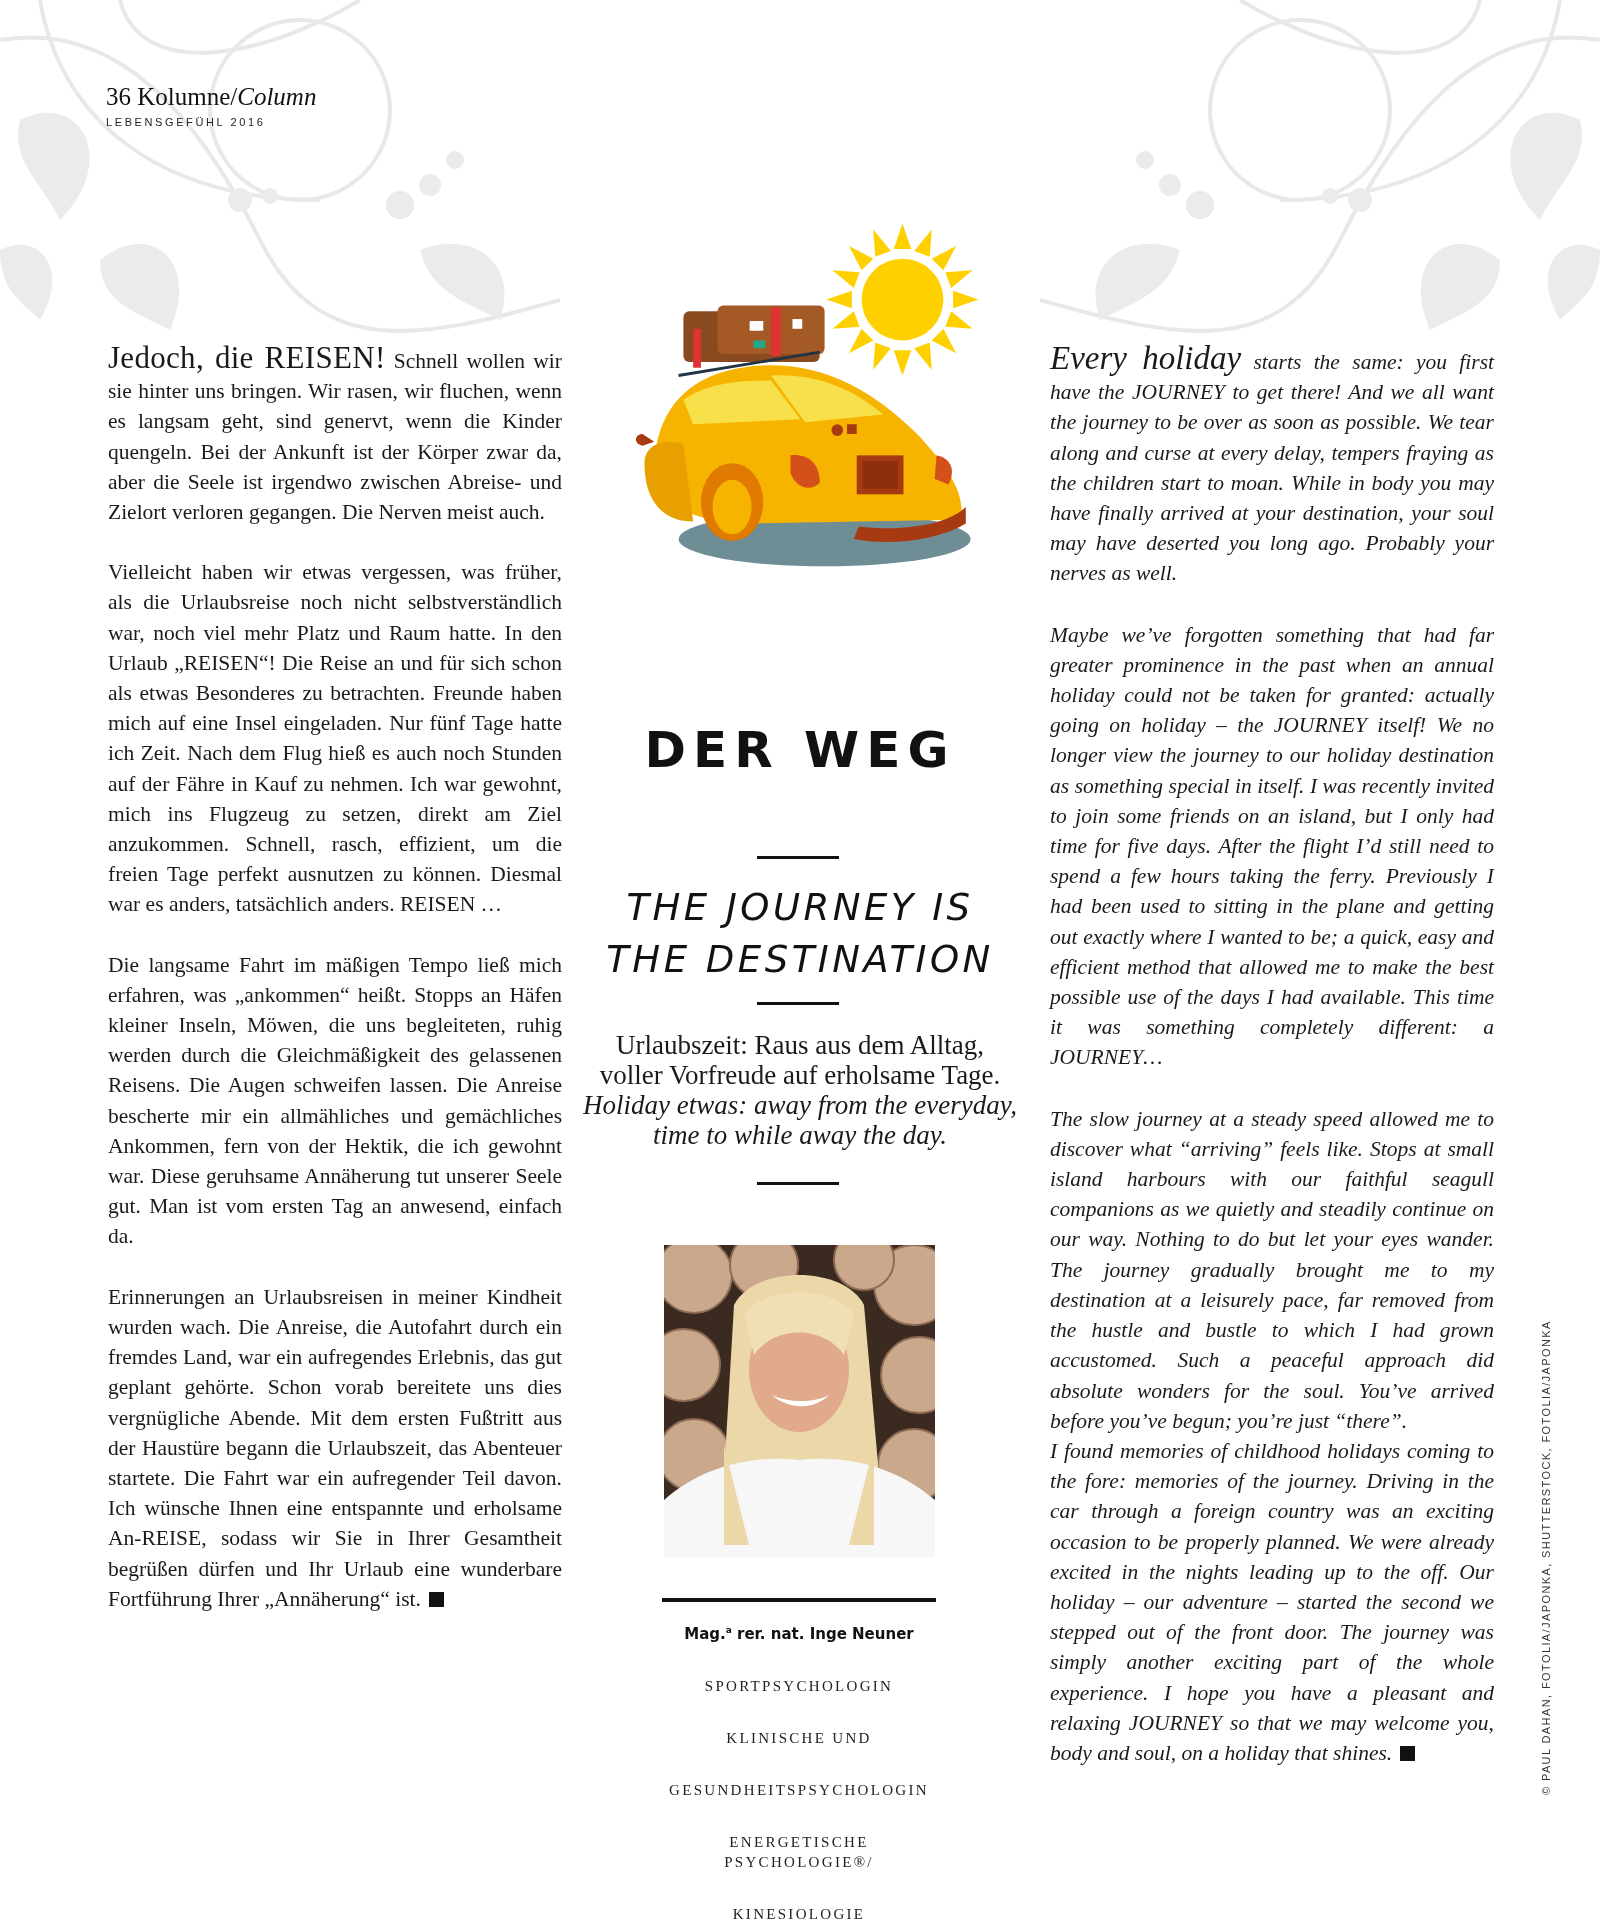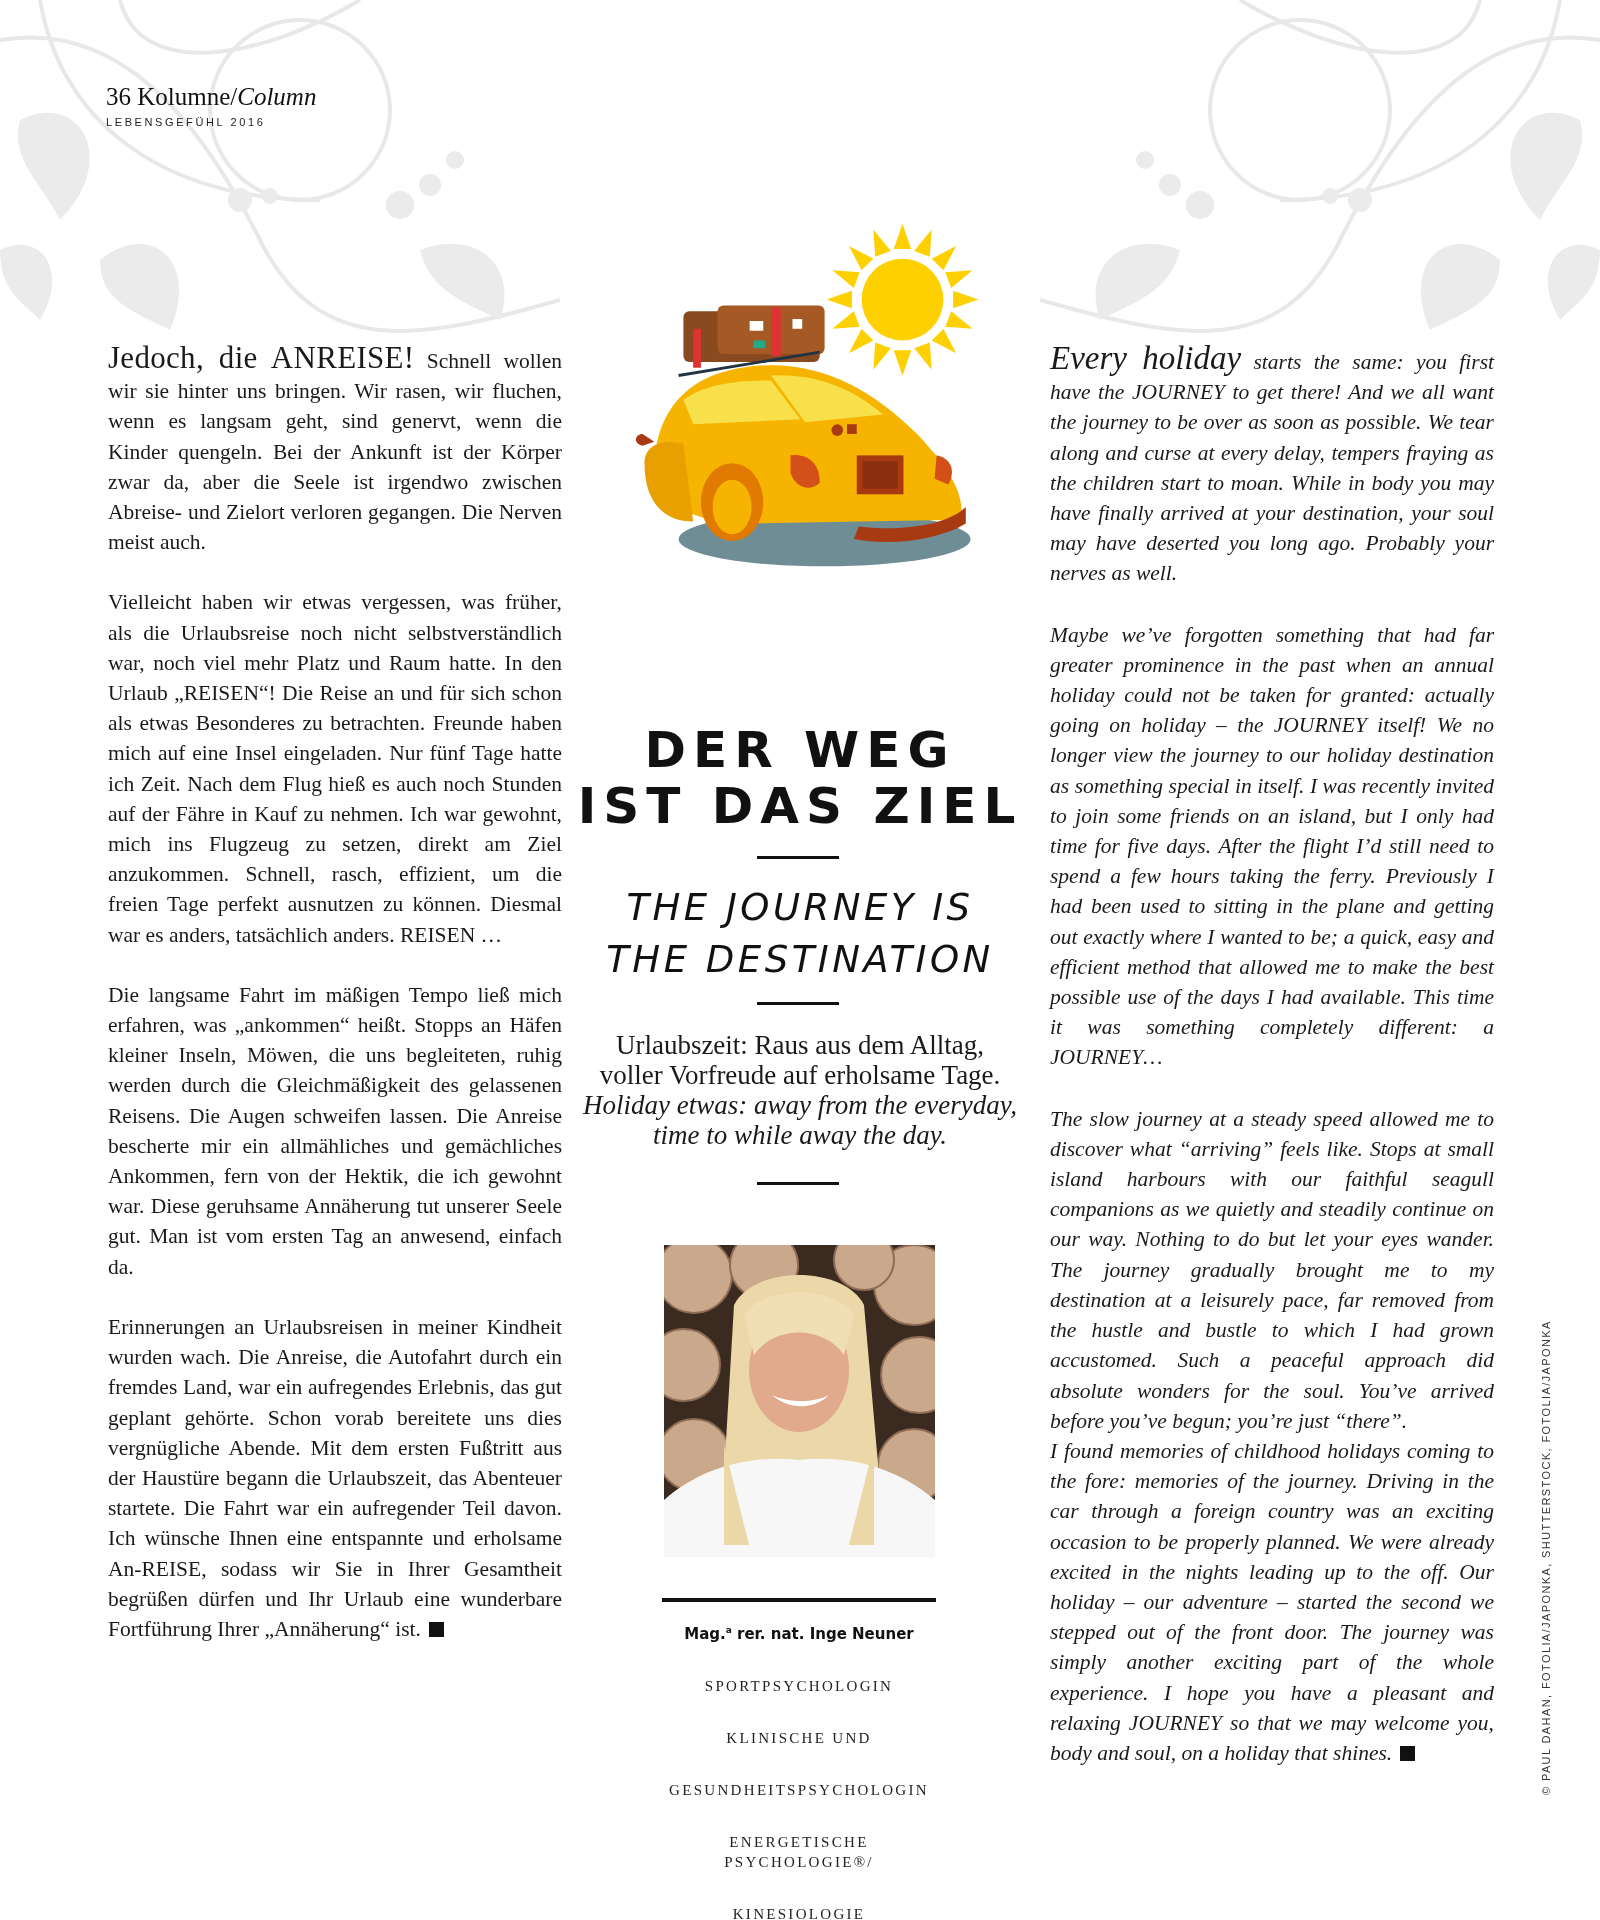--- a/index.html
+++ b/index.html
@@ -115,21 +115,21 @@
 
 <div class="page-header">
   <div class="line1">
     <span>36</span>
     <span>Kolumne</span><span>/</span><span class="it">Column</span>
   </div>
   <div class="line2">LEBENSGEFÜHL 2016</div>
 </div>
 
 <div class="col-left">
-  <p><span class="lead-in">Jedoch, die ANREISE!</span><span> Schnell wollen wir sie hinter uns bringen. Wir rasen, wir fluchen, wenn es langsam geht, sind genervt, wenn die Kinder quengeln. Bei der Ankunft ist der Körper zwar da, aber die Seele ist irgendwo zwischen Abreise- und Zielort verloren gegangen. Die Nerven meist auch.</span></p>
+  <p><span class="lead-in">Jedoch, die REISEN!</span><span> Schnell wollen wir sie hinter uns bringen. Wir rasen, wir fluchen, wenn es langsam geht, sind genervt, wenn die Kinder quengeln. Bei der Ankunft ist der Körper zwar da, aber die Seele ist irgendwo zwischen Abreise- und Zielort verloren gegangen. Die Nerven meist auch.</span></p>
   <p>Vielleicht haben wir etwas vergessen, was früher, als die Urlaubsreise noch nicht selbstverständlich war, noch viel mehr Platz und Raum hatte. In den Urlaub „REISEN“! Die Reise an und für sich schon als etwas Besonderes zu betrachten. Freunde haben mich auf eine Insel eingeladen. Nur fünf Tage hatte ich Zeit. Nach dem Flug hieß es auch noch Stunden auf der Fähre in Kauf zu nehmen. Ich war gewohnt, mich ins Flugzeug zu setzen, direkt am Ziel anzukommen. Schnell, rasch, effizient, um die freien Tage perfekt ausnutzen zu können. Diesmal war es anders, tatsächlich anders. REISEN …</p>
   <p>Die langsame Fahrt im mäßigen Tempo ließ mich erfahren, was „ankommen“ heißt. Stopps an Häfen kleiner Inseln, Möwen, die uns begleiteten, ruhig werden durch die Gleichmäßigkeit des gelassenen Reisens. Die Augen schweifen lassen. Die Anreise bescherte mir ein allmähliches und gemächliches Ankommen, fern von der Hektik, die ich gewohnt war. Diese geruhsame Annäherung tut unserer Seele gut. Man ist vom ersten Tag an anwesend, einfach da.</p>
   <p><span>Erinnerungen an Urlaubsreisen in meiner Kindheit wurden wach. Die Anreise, die Autofahrt durch ein fremdes Land, war ein aufregendes Erlebnis, das gut geplant gehörte. Schon vorab bereitete uns dies vergnügliche Abende. Mit dem ersten Fußtritt aus der Haustüre begann die Urlaubszeit, das Abenteuer startete. Die Fahrt war ein aufregender Teil davon. Ich wünsche Ihnen eine entspannte und erholsame An-REISE, sodass wir Sie in Ihrer Gesamtheit begrüßen dürfen und Ihr Urlaub eine wunderbare Fortführung Ihrer „Annäherung“ ist.</span><span class="endmark"></span></p>
 </div>
 
 <svg class="illustration" viewBox="0 0 380 380">
 
   <g transform="translate(285 92)">
     <g fill="#ffd000">
       <polygon points="0,-78 9,-52 -9,-52"></polygon>
@@ -180,21 +180,20 @@
     <path d="M170 252 C185 250 200 258 200 280 C190 290 175 285 170 270Z" fill="#d4501a"></path>
     <path d="M320 252 C335 255 340 268 332 282 L318 276Z" fill="#d4501a"></path>
     <circle cx="218" cy="226" r="6" fill="#a83a12"></circle>
     <rect x="228" y="220" width="10" height="10" fill="#a83a12"></rect>
     <path d="M18 230 C10 230 8 240 18 242 L30 238Z" fill="#a83a12"></path>
   </g>
 </svg>
 
 <div class="center headline-de">
   <div>DER WEG</div>
-  <div>IST DAS ZIEL</div>
 </div>
 <div class="rule" style="top:856px"></div>
 <div class="center headline-en">
   <div>THE JOURNEY IS</div>
   <div>THE DESTINATION</div>
 </div>
 <div class="rule" style="top:1002px"></div>
 <div class="center subhead">
   <div>Urlaubszeit: Raus aus dem Alltag,</div>
   <div>voller Vorfreude auf erholsame Tage.</div>

